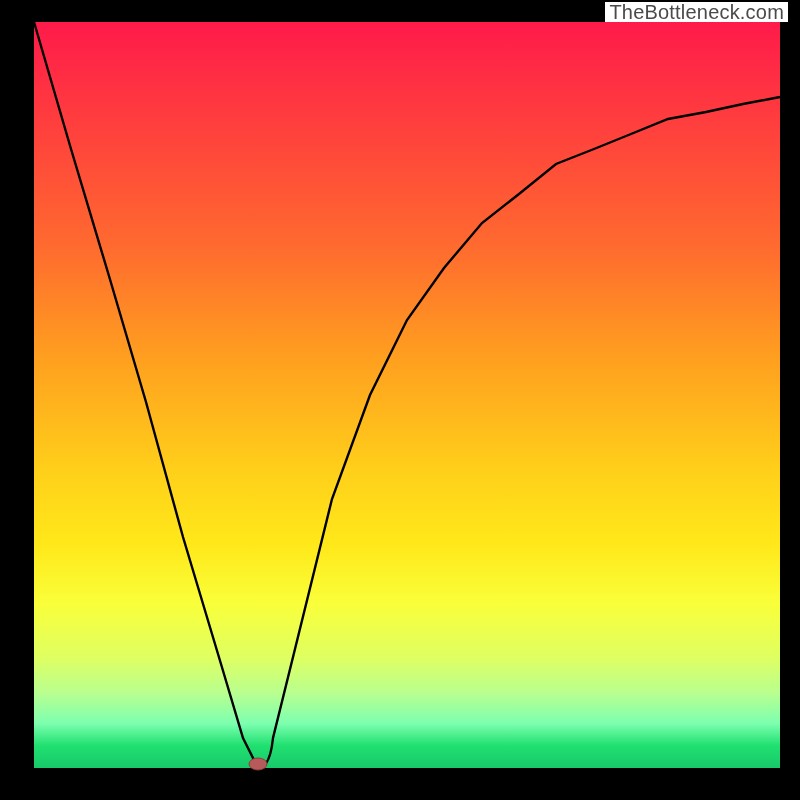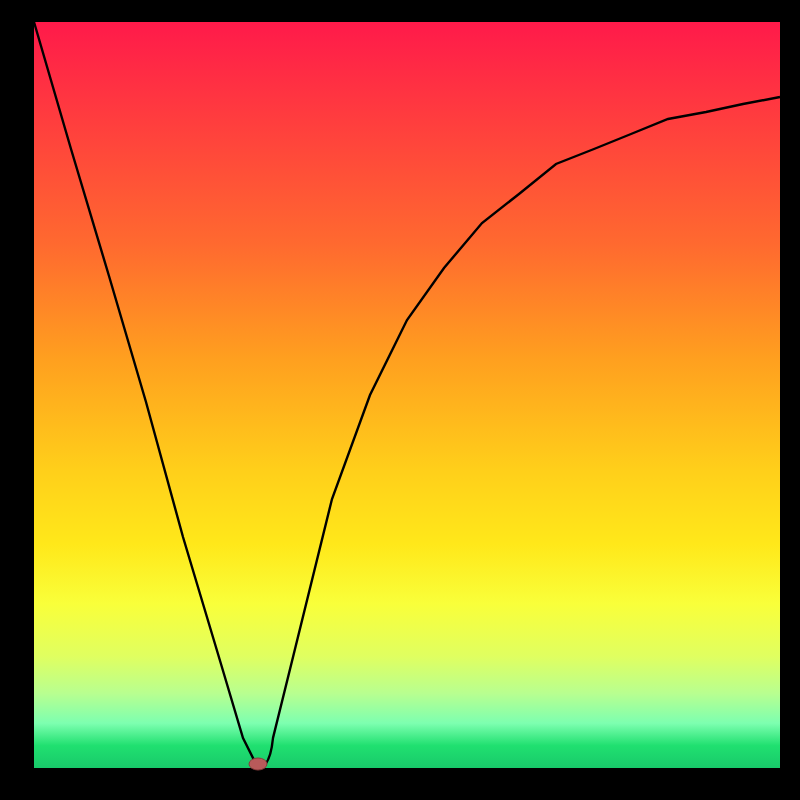--- a/index.html
+++ b/index.html
@@ -89,13 +89,14 @@
                Q 597 112 597 112
                Q 634 97 634 97
                Q 672 90 672 90
                Q 709 82 709 82
                L 746 75" fill="none" stroke="#000" stroke-width="2.4"></path>
       <ellipse cx="224" cy="742" rx="9" ry="6" fill="#b85a5a" stroke="#8a3c3c" stroke-width="1"></ellipse>
     </svg>
 
   </div>
 
+  <div class="watermark">TheBottleneck.com</div>
 </div>
 
 </body></html>

